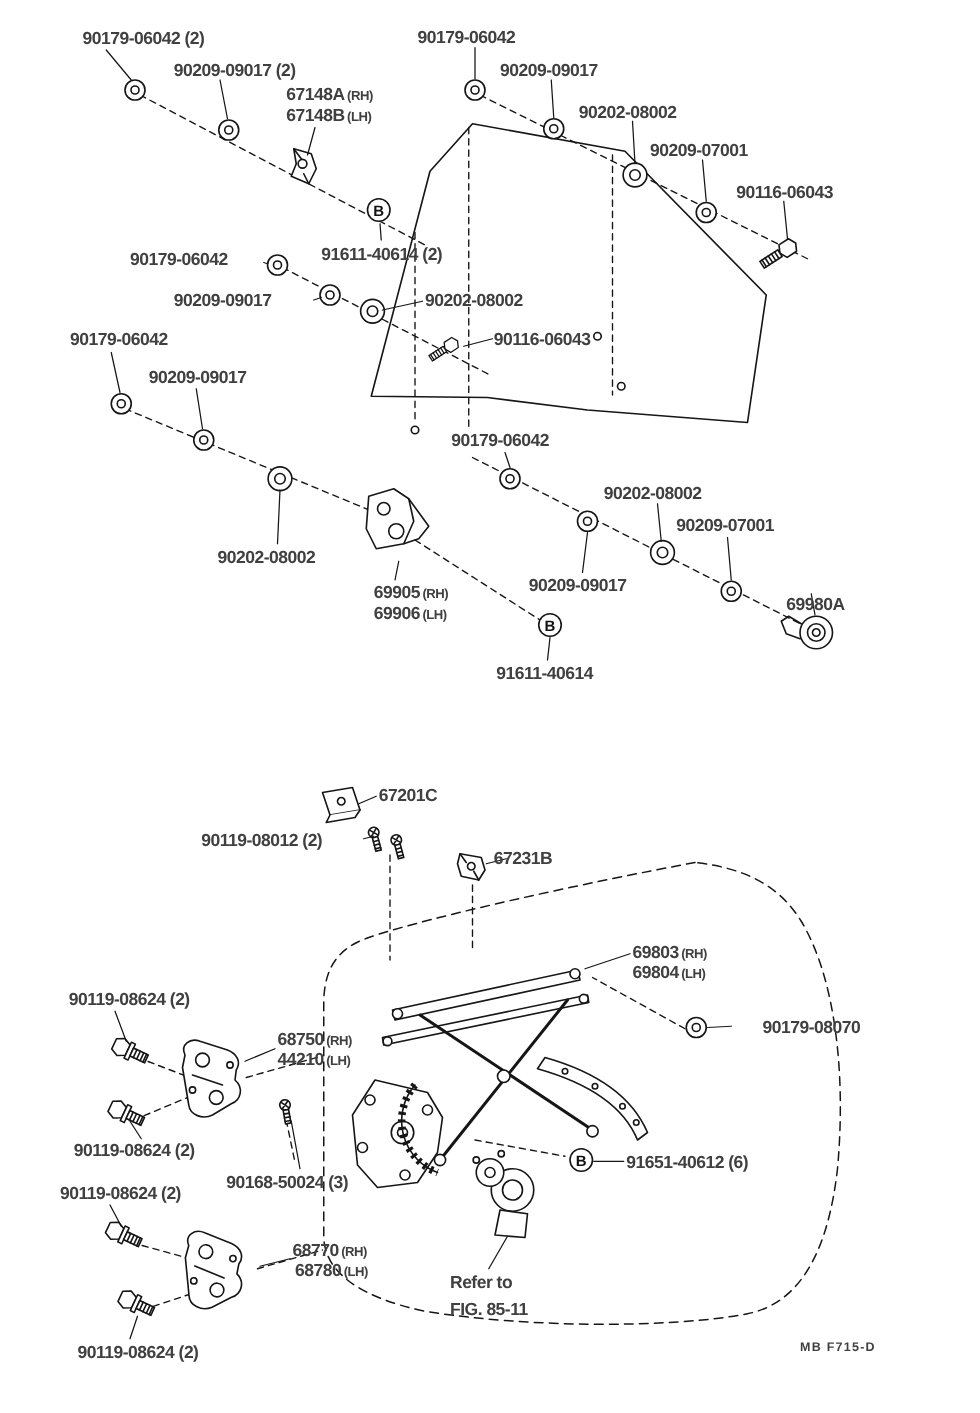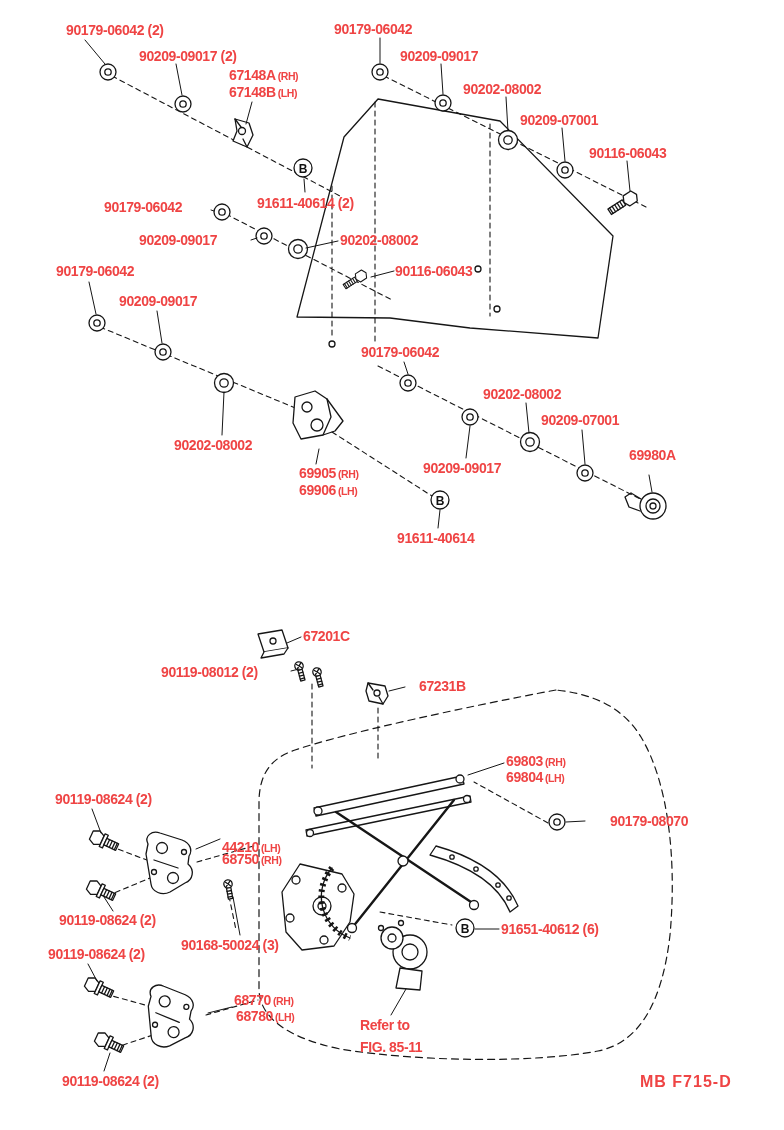--- a/index.html
+++ b/index.html
@@ -8,24 +8,24 @@
   #dwg{position:absolute;left:0;top:0;}
   #dwg path,#dwg circle,#dwg rect,#dwg polygon{stroke:#161616;stroke-width:1.3;fill:none;
         stroke-linecap:round;stroke-linejoin:round;}
   #dwg .fillw{fill:#fff;}
   #dwg .dash{stroke-dasharray:5 4;stroke-width:1.1;}
   #dwg .dash2{stroke-dasharray:7 5;stroke-width:1.2;}
   #dwg .thin{stroke-width:1;}
   #dwg .thick{stroke-width:2.4;}
   #dwg .teeth{stroke-width:6;stroke-dasharray:2.5 3.5;stroke-linecap:butt;}
   #dwg text{stroke:none;fill:#111;font:700 12px "Liberation Sans",sans-serif;text-anchor:middle;}
-  .lbl{position:absolute;font-weight:700;font-size:14px;letter-spacing:-0.4px;color:#ef4444;
+  .lbl{position:absolute;font-weight:700;font-size:14px;letter-spacing:-0.4px;color:#404040;
        white-space:nowrap;line-height:1.1;}
   .lbl .sfx{font-size:10.5px;margin-left:2px;}
-  .figcode{font-size:16px;letter-spacing:1px;}
+  .figcode{font-size:10px;letter-spacing:1px;}
 </style>
 </head>
 <body>
 
 <div class="canvas">
 
 <svg id="dwg" width="784" height="1130" viewBox="0 0 784 1130">
   <defs>
     <g id="grm">
           <circle class="fillw" r="8"></circle>
@@ -234,30 +234,30 @@
 <div class="lbl" style="left:395px;top:264px"><span class="num">90116-06043</span></div>
 <div class="lbl" style="left:56px;top:264px"><span class="num">90179-06042</span></div>
 <div class="lbl" style="left:119px;top:294px"><span class="num">90209-09017</span></div>
 <div class="lbl" style="left:361px;top:345px"><span class="num">90179-06042</span></div>
 <div class="lbl" style="left:483px;top:387px"><span class="num">90202-08002</span></div>
 <div class="lbl" style="left:541px;top:413px"><span class="num">90209-07001</span></div>
 <div class="lbl" style="left:174px;top:438px"><span class="num">90202-08002</span></div>
 <div class="lbl" style="left:299px;top:466px"><span class="num">69905</span><span class="sfx">(RH)</span></div>
 <div class="lbl" style="left:299px;top:483px"><span class="num">69906</span><span class="sfx">(LH)</span></div>
 <div class="lbl" style="left:423px;top:461px"><span class="num">90209-09017</span></div>
-<div class="lbl" style="left:629px;top:448px"><span class="num">69980A</span></div>
+<div class="lbl" style="left:629px;top:476px"><span class="num">69980A</span></div>
 <div class="lbl" style="left:397px;top:531px"><span class="num">91611-40614</span></div>
 
 <div class="lbl" style="left:303px;top:629px"><span class="num">67201C</span></div>
 <div class="lbl" style="left:161px;top:665px"><span class="num">90119-08012 (2)</span></div>
-<div class="lbl" style="left:419px;top:679px"><span class="num">67231B</span></div>
+<div class="lbl" style="left:395px;top:679px"><span class="num">67231B</span></div>
 <div class="lbl" style="left:506px;top:754px"><span class="num">69803</span><span class="sfx">(RH)</span></div>
 <div class="lbl" style="left:506px;top:770px"><span class="num">69804</span><span class="sfx">(LH)</span></div>
 <div class="lbl" style="left:55px;top:792px"><span class="num">90119-08624 (2)</span></div>
-<div class="lbl" style="left:222px;top:852px"><span class="num">68750</span><span class="sfx">(RH)</span></div>
+<div class="lbl" style="left:222px;top:824px"><span class="num">68750</span><span class="sfx">(RH)</span></div>
 <div class="lbl" style="left:222px;top:840px"><span class="num">44210</span><span class="sfx">(LH)</span></div>
 <div class="lbl" style="left:610px;top:814px"><span class="num">90179-08070</span></div>
 <div class="lbl" style="left:59px;top:913px"><span class="num">90119-08624 (2)</span></div>
 <div class="lbl" style="left:181px;top:938px"><span class="num">90168-50024 (3)</span></div>
 <div class="lbl" style="left:501px;top:922px"><span class="num">91651-40612 (6)</span></div>
 <div class="lbl" style="left:48px;top:947px"><span class="num">90119-08624 (2)</span></div>
 <div class="lbl" style="left:234px;top:993px"><span class="num">68770</span><span class="sfx">(RH)</span></div>
 <div class="lbl" style="left:236px;top:1009px"><span class="num">68780</span><span class="sfx">(LH)</span></div>
 <div class="lbl" style="left:360px;top:1018px"><span class="num">Refer to</span></div>
 <div class="lbl" style="left:360px;top:1040px"><span class="num">FIG. 85-11</span></div>

